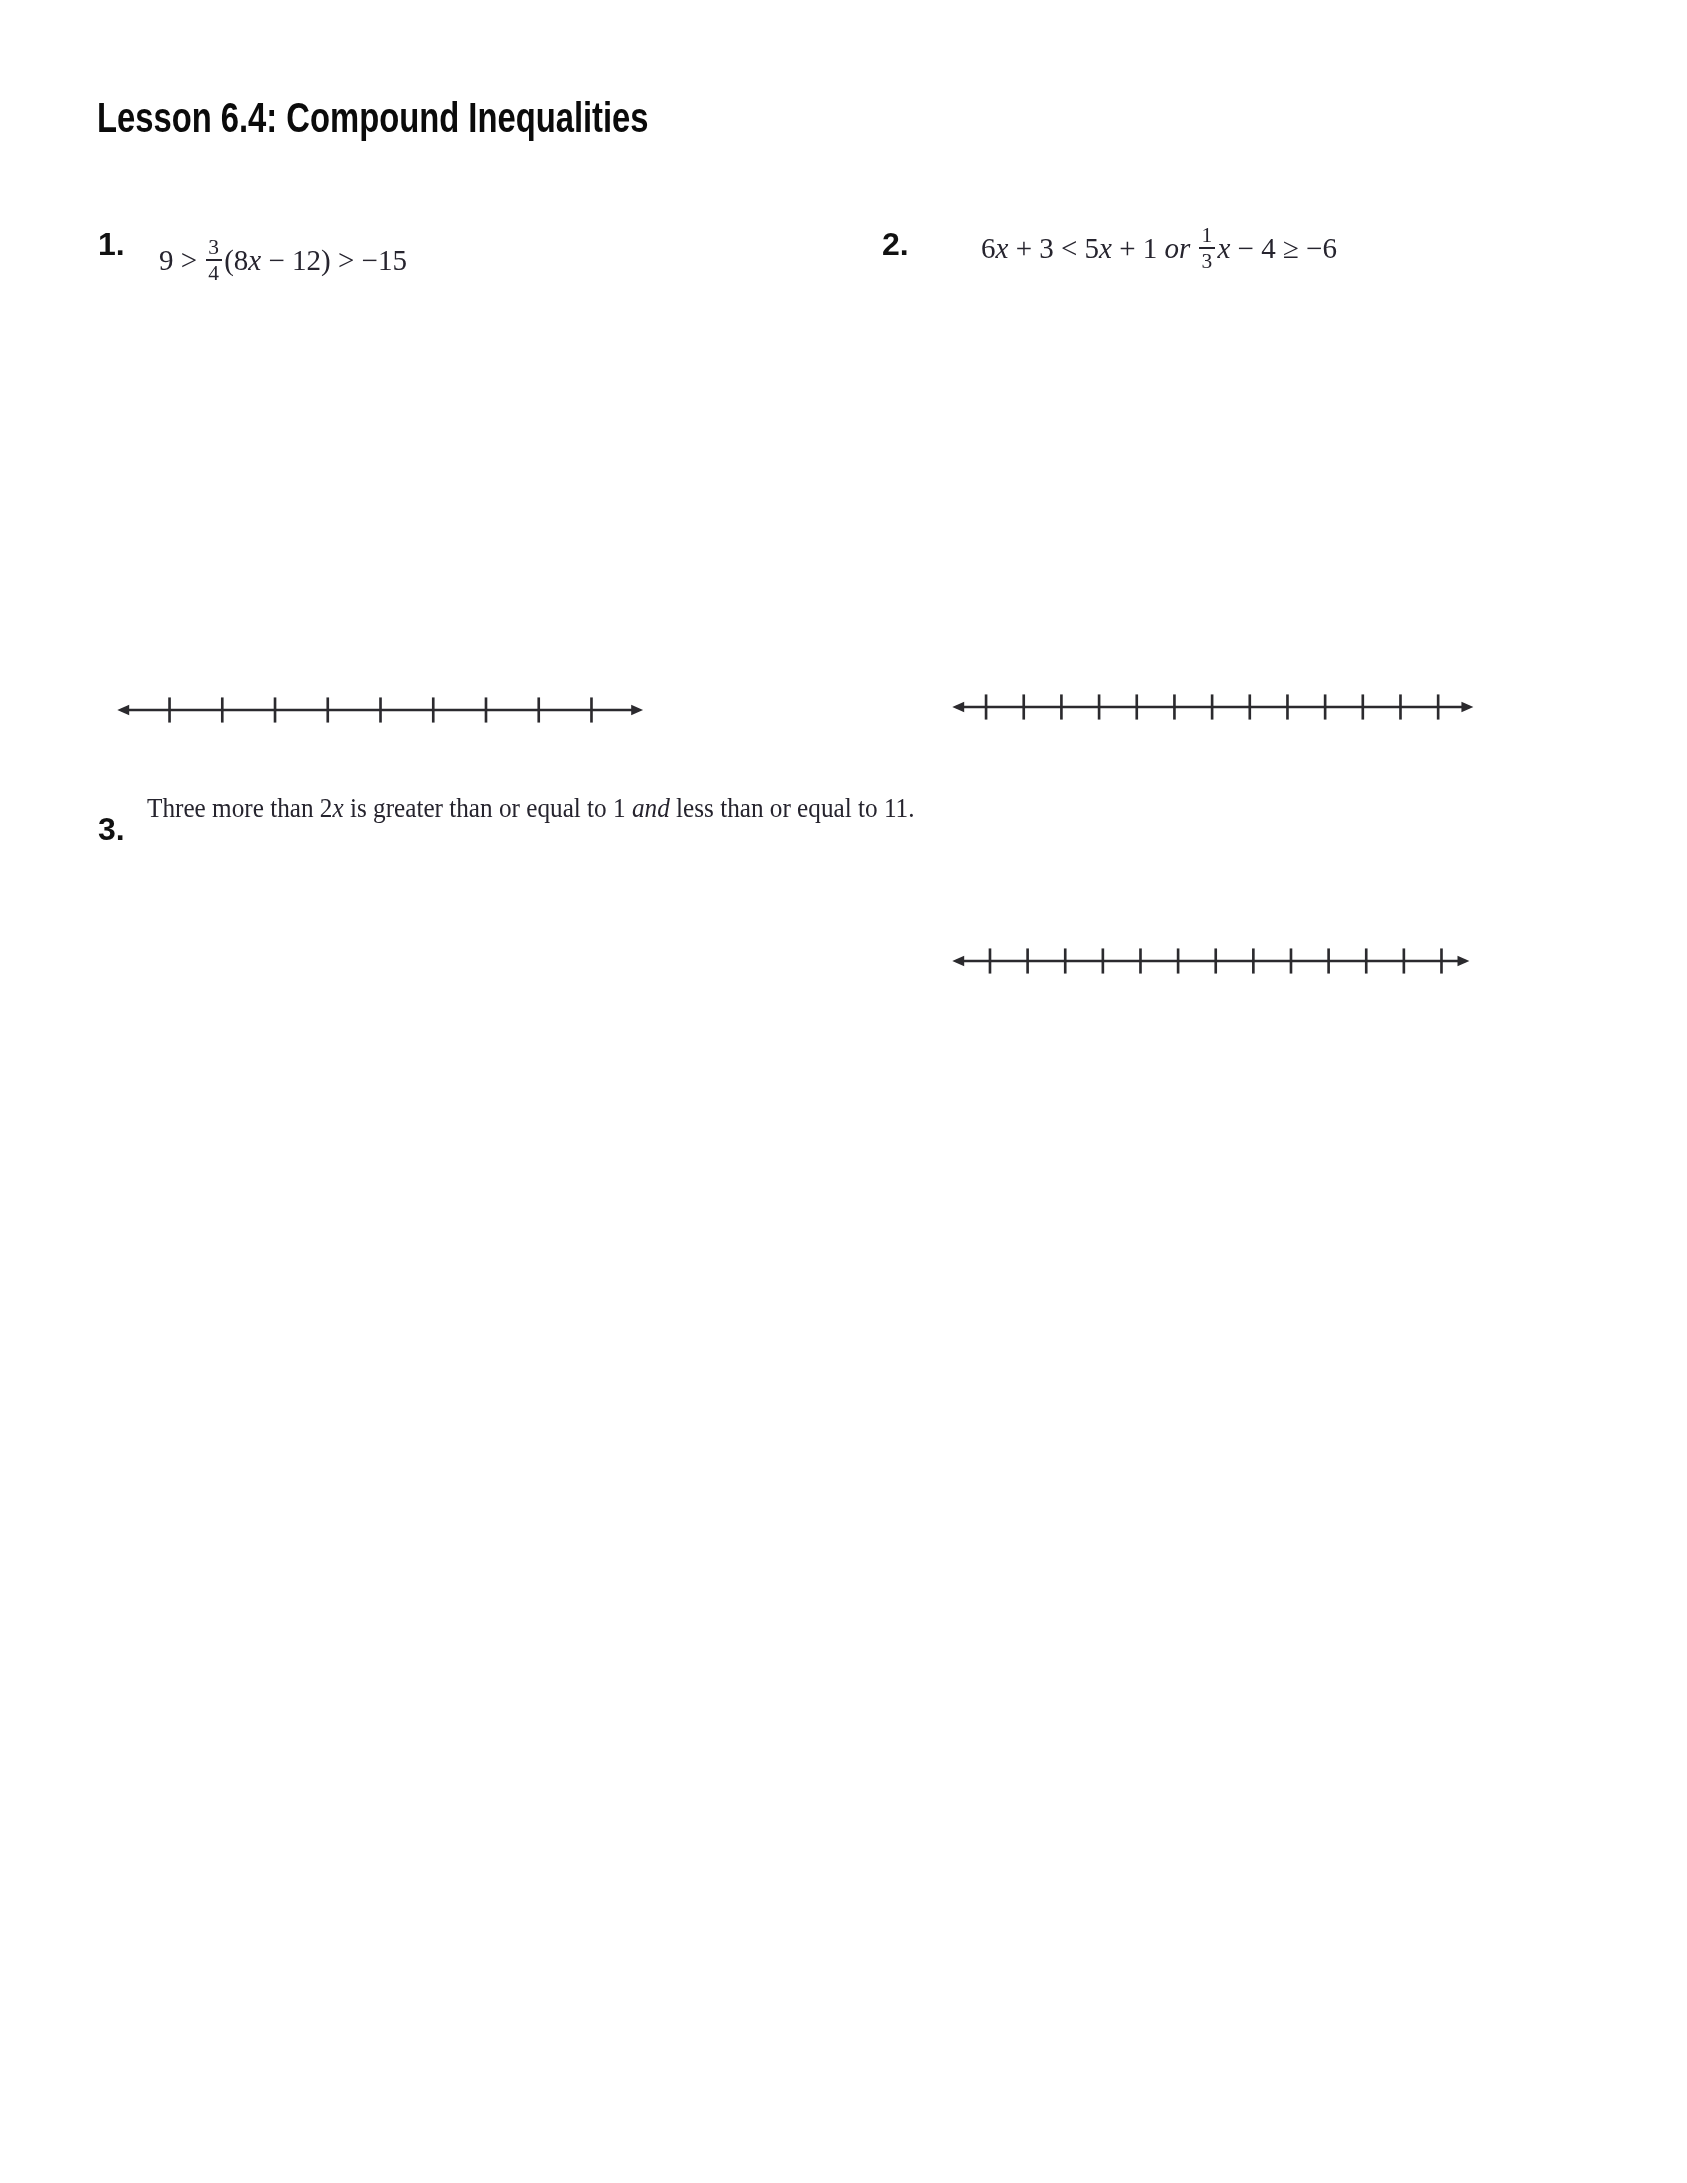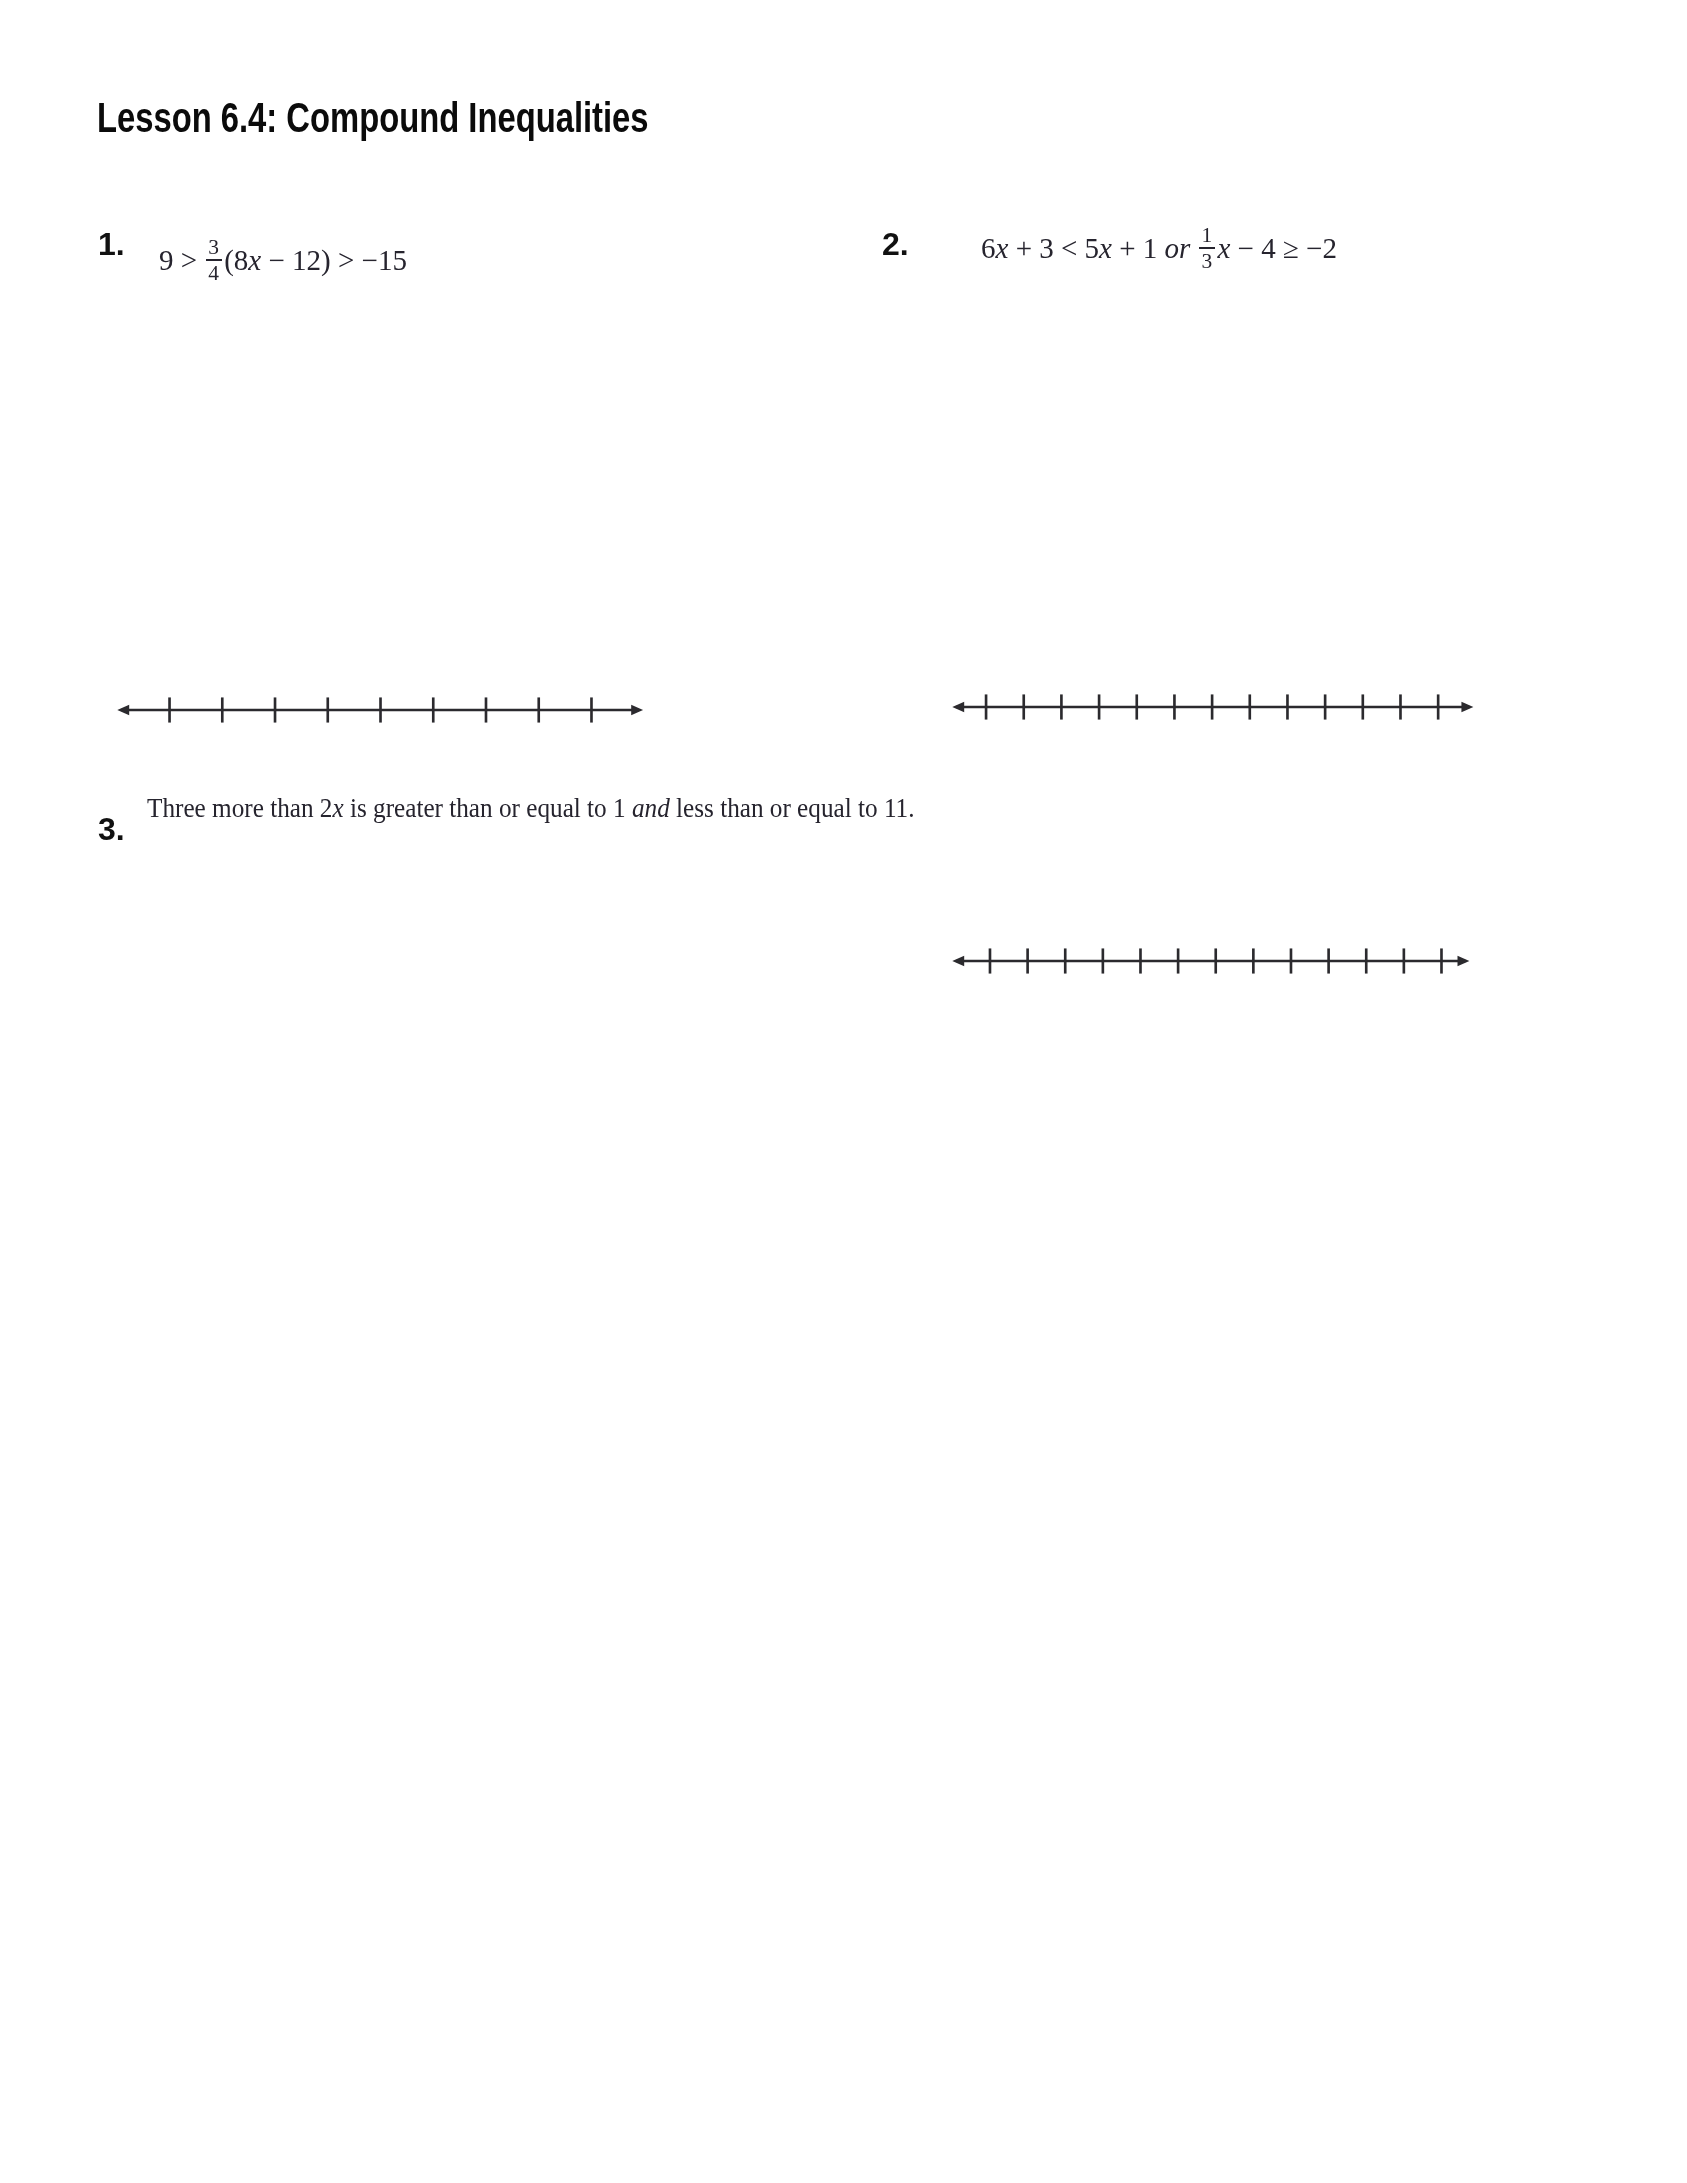--- a/index.html
+++ b/index.html
@@ -53,21 +53,21 @@
 <body>
 
 <div class="page">
 
   <div class="title">Lesson 6.4: Compound Inequalities</div>
 
   <div class="plabel" style="left:98px;top:228px;">1.</div>
   <div class="equation" style="left:159px;top:232px;height:56px;"><span>9 &gt; </span><span class="frac"><span class="num">3</span><span class="den">4</span></span><span>(8</span><span class="it">x</span><span> − 12) &gt; −15</span></div>
 
   <div class="plabel" style="left:882px;top:228px;">2.</div>
-  <div class="equation" style="left:981px;top:220px;height:56px;"><span>6</span><span class="it">x</span><span> + 3 &lt; 5</span><span class="it">x</span><span> + 1 </span><span class="it">or </span><span class="frac"><span class="num">1</span><span class="den">3</span></span><span class="it">x</span><span> − 4 ≥ −2</span></div>
+  <div class="equation" style="left:981px;top:220px;height:56px;"><span>6</span><span class="it">x</span><span> + 3 &lt; 5</span><span class="it">x</span><span> + 1 </span><span class="it">or </span><span class="frac"><span class="num">1</span><span class="den">3</span></span><span class="it">x</span><span> − 4 ≥ −6</span></div>
 
   <div class="numberline" style="left:112px;top:688px;">
       <svg width="539" height="44" viewBox="0 0 815 66">
         <line x1="14" y1="33" x2="797" y2="33" stroke="#2b2a2e" stroke-width="4"></line>
         <polygon points="8,33 26,25 26,41" fill="#2b2a2e"></polygon>
         <polygon points="803,33 785,25 785,41" fill="#2b2a2e"></polygon>
         <line x1="87" y1="14" x2="87" y2="52" stroke="#2b2a2e" stroke-width="4"></line>
         <line x1="166.75" y1="14" x2="166.75" y2="52" stroke="#2b2a2e" stroke-width="4"></line>
         <line x1="246.5" y1="14" x2="246.5" y2="52" stroke="#2b2a2e" stroke-width="4"></line>
         <line x1="326.25" y1="14" x2="326.25" y2="52" stroke="#2b2a2e" stroke-width="4"></line>

